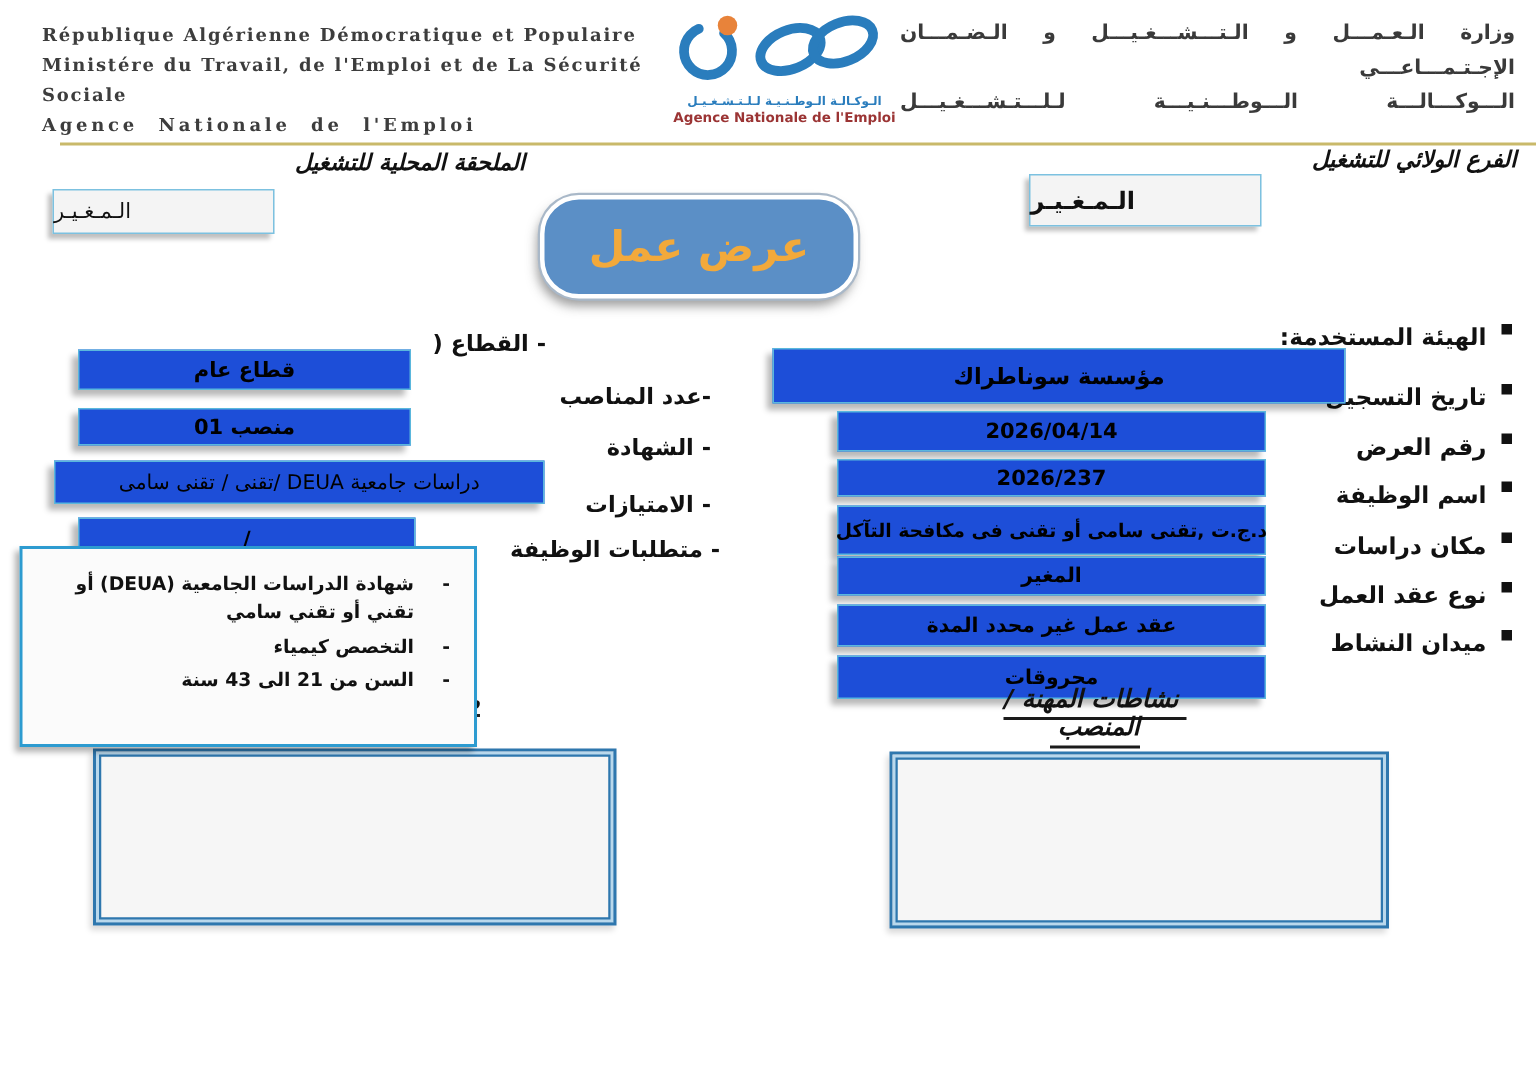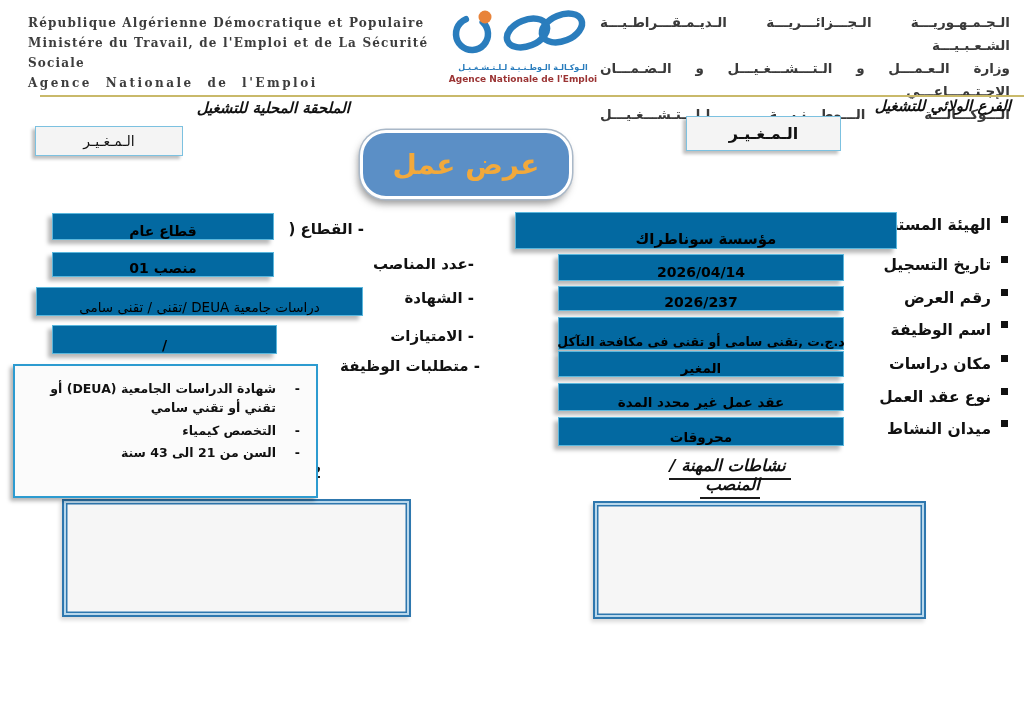--- a/index.html
+++ b/index.html
@@ -32,21 +32,21 @@
 
   
   .local-label{ position:absolute; left:158px; top:99px; width:192px; text-align:right;
     font-weight:bold; font-style:italic; font-size:15px; direction:rtl; }
   .wilaya-label{ position:absolute; left:831px; top:97px; width:180px; text-align:right;
     font-weight:bold; font-style:italic; font-size:15px; direction:rtl; }
 
   .office-box{
     position:absolute; background:#f4f4f4; border:1.5px solid #7cc1e0;
     box-shadow:-3px 3px 3px rgba(0,0,0,.25);
-    display:flex; align-items:center; justify-content:center; direction:rtl;
+    display:flex; align-items:center; justify-content:flex-end; direction:rtl;
   }
   .local-box{ left:35px; top:126px; width:148px; height:30px; font-size:14px; letter-spacing:1px; }
   .wilaya-box{ left:686px; top:116px; width:155px; height:35px; font-size:16px; font-weight:bold; letter-spacing:1px; }
 
   
   .banner{
     position:absolute; left:360px; top:130px; width:212px; height:69px;
     background:#5b8fc6; border:3px solid #ffffff; border-radius:26px;
     box-shadow:0 0 0 1.5px #a9b8c8, -2px 5px 7px rgba(60,60,60,.5);
     display:flex; align-items:center; justify-content:center;
@@ -55,24 +55,24 @@
 
   
   .offer-row{
     position:absolute; right:16px; direction:rtl;
     display:flex; align-items:flex-start; gap:10px;
     font-weight:bold; font-size:15.5px; color:#111; white-space:nowrap;
   }
   .bullet{ width:7px; height:7px; background:#111; flex:0 0 auto; }
 
   .vbox{
-    position:absolute; background:#0369a1; border:1.5px solid #5ab7dd;
+    position:absolute; background:#1d4ed8; border:1.5px solid #5ab7dd;
     box-shadow:-4px 4px 4px rgba(0,0,0,.28);
-    display:flex; align-items:flex-end; justify-content:center;
-    font-weight:bold; color:#000; direction:rtl; text-align:center; white-space:nowrap;
+    display:flex; align-items:center; justify-content:center;
+    font-weight:bold; color:#000; direction:rtl; text-align:center; white-space:nowrap;margin-top:20px;
   }
   .vb0{ left:515px; top:212px; width:382px; height:37px; font-size:15px; }
   .vb1{ left:558px; top:254px; width:286px; height:27px; font-size:14px; direction:ltr; }
   .vb2{ left:558px; top:286px; width:286px; height:25px; font-size:14px; direction:ltr; }
   .vb3{ left:558px; top:317px; width:286px; height:33px; font-size:12.5px; }
   .vb4{ left:558px; top:351px; width:286px; height:26px; font-size:13.5px; }
   .vb5{ left:558px; top:383px; width:286px; height:28px; font-size:13.5px; }
   .vb6{ left:558px; top:417px; width:286px; height:29px; font-size:13.5px; }
 
   .activities{
@@ -138,21 +138,20 @@
         <ellipse cx="83" cy="28" rx="21" ry="13" transform="rotate(-22 83 28)"></ellipse>
         <ellipse cx="118" cy="23" rx="21" ry="13" transform="rotate(-22 118 23)"></ellipse>
       </g>
       <circle cx="41" cy="12" r="6.5" fill="#e8833a"></circle>
     </svg>
     <div class="logo-caption-ar">الـوكـالـة الـوطـنـيـة لـلـتـشـغـيـل</div>
     <div class="logo-caption-fr">Agence Nationale de l'Emploi</div>
   </div>
 
   <div class="ar-header">
-    <div>الـجـمـهـوريـــة الـجـــزائـــريـــة الـديـمـقـــراطـيـــة الشـعـبـيـــة</div>
     <div>وزارة الـعـمـــل و الـتـــشـــغـيـــل و الـضـمـــان الإجـتـمـــاعـــي</div>
     <div>الـــوكـــالـــة الـــوطـــنـيـــة لـلـــتـشـــغـيـــل</div>
   </div>
 
   <div class="rule"></div>
 
   <div class="local-label">الملحقة المحلية للتشغيل</div>
   <div class="office-box local-box">
     <span>الـمـغـيـر</span>
   </div>

